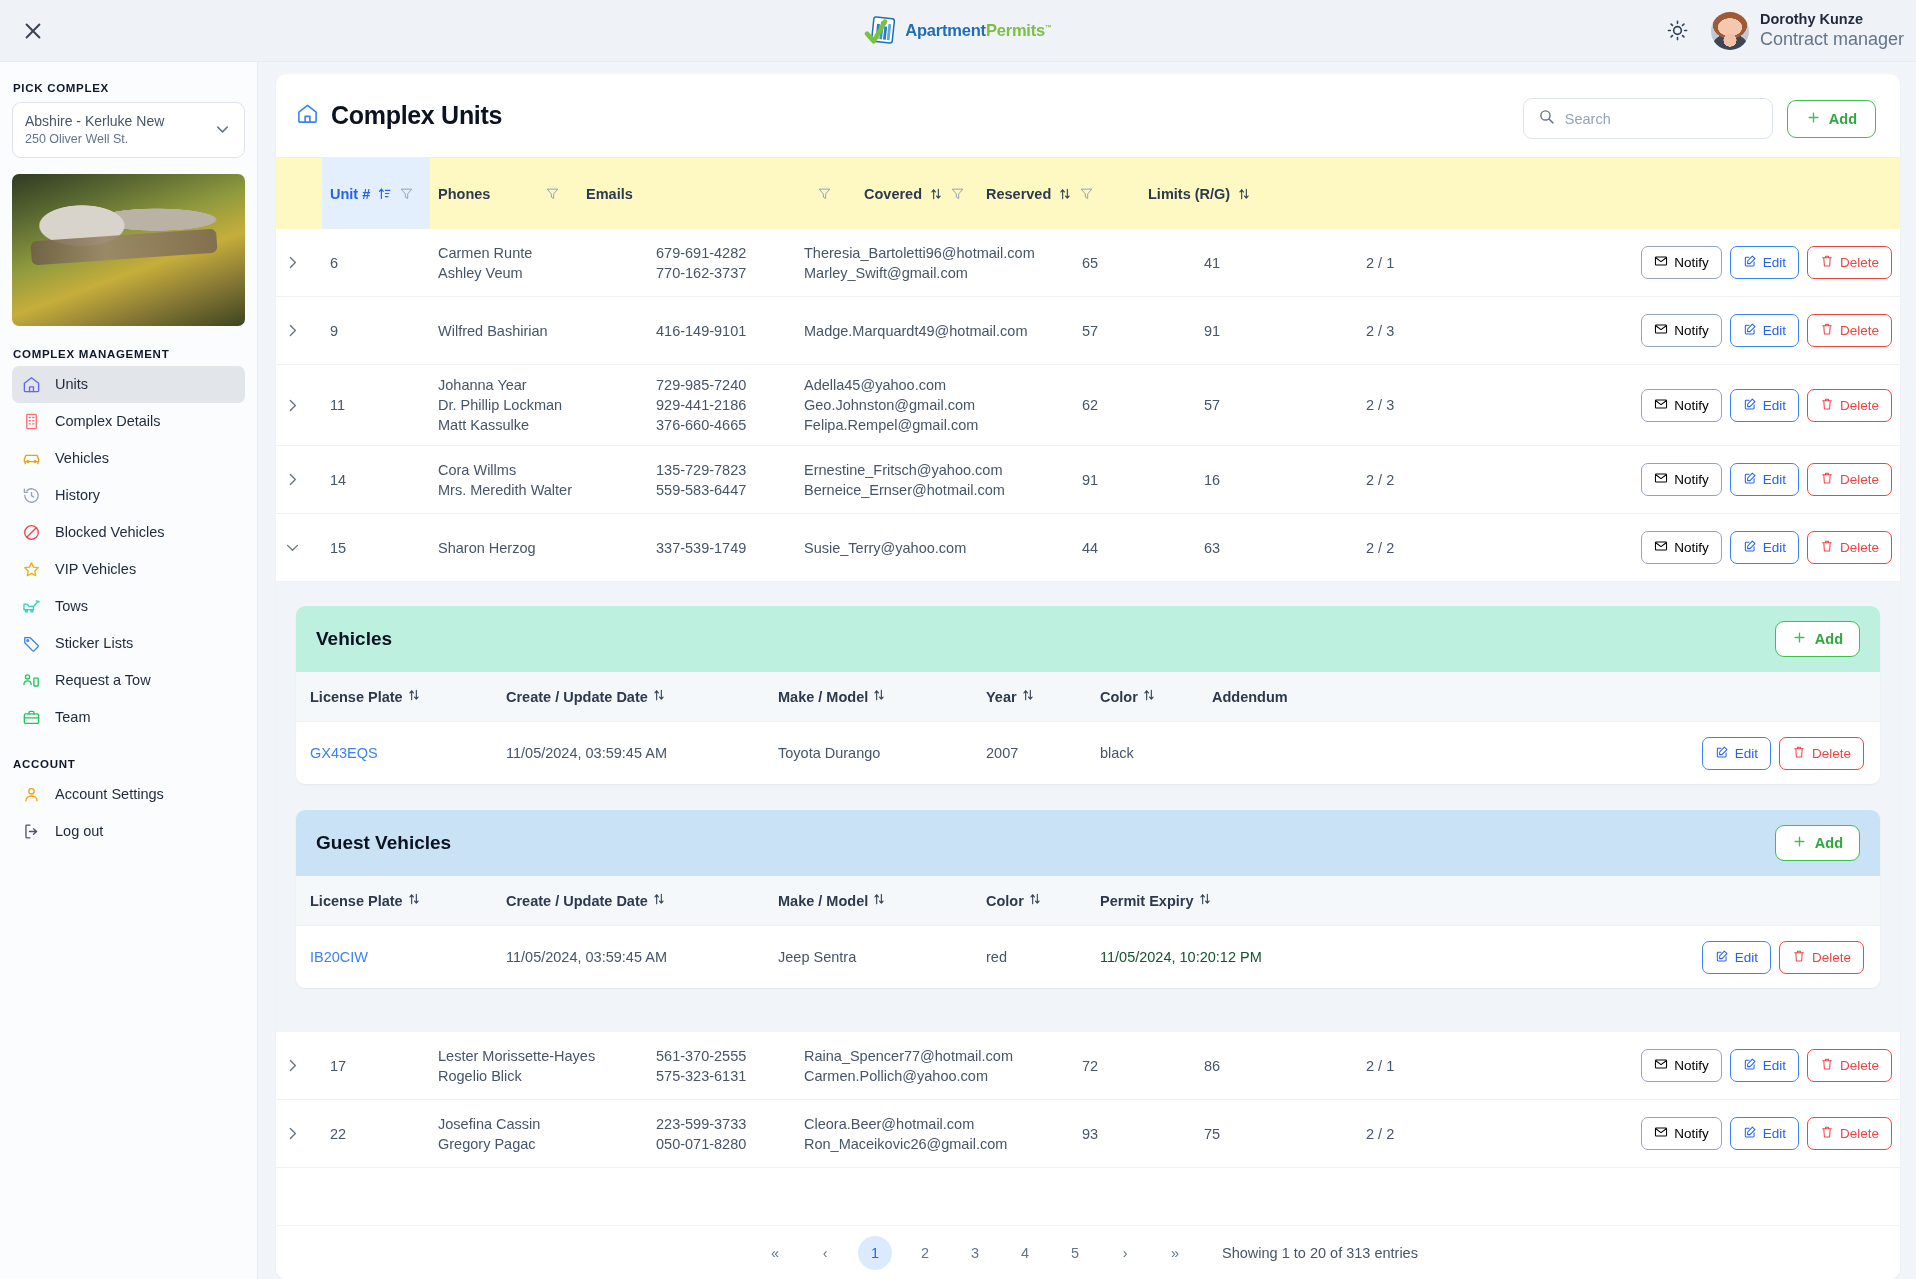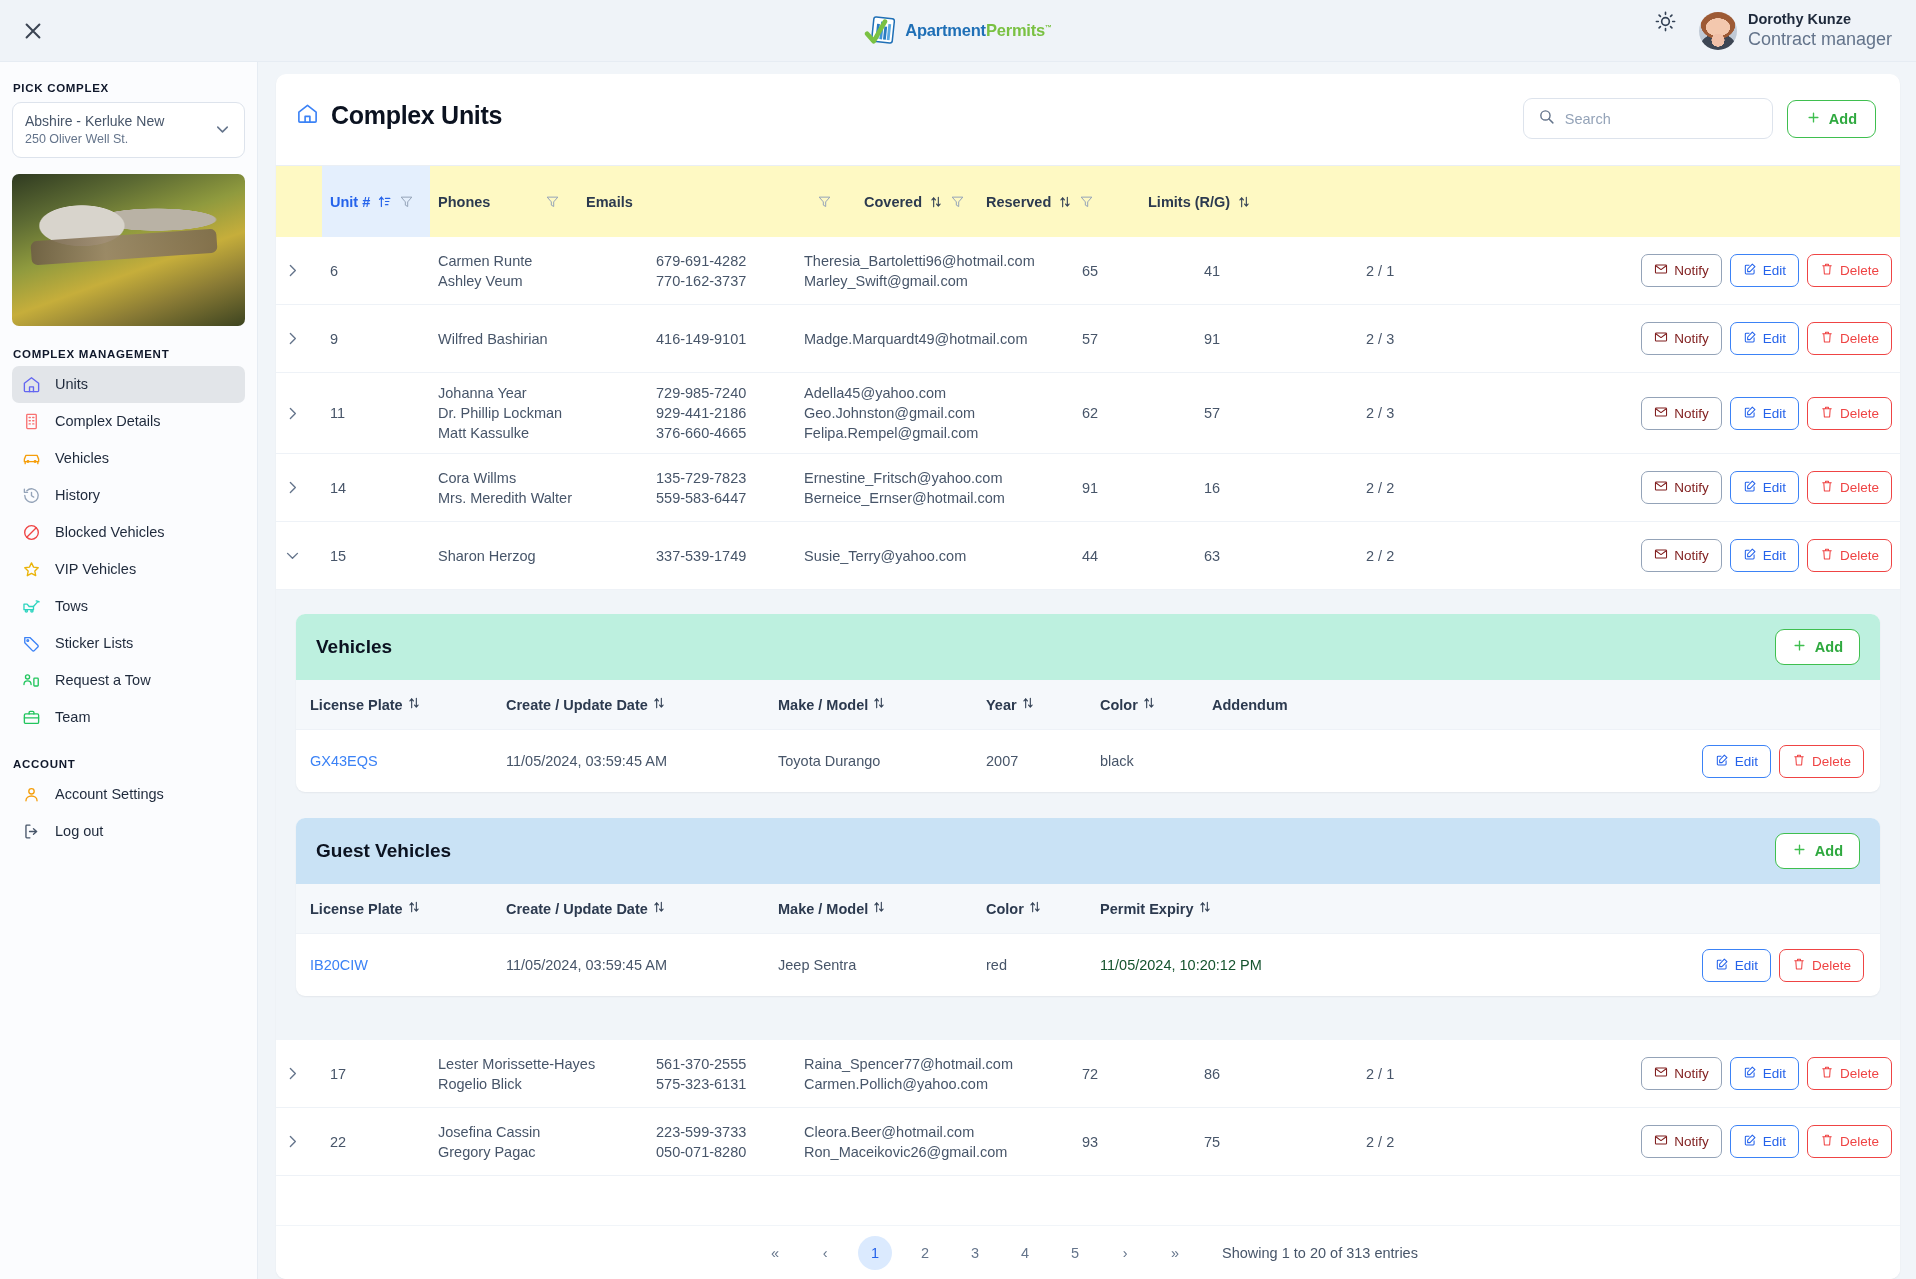--- a/index.html
+++ b/index.html
@@ -28,22 +28,22 @@
   .logo-wrap {
     position: absolute; left: 50%; top: 50%;
     transform: translate(-50%, -50%);
     display: flex; align-items: center; gap: 7px;
   }
   .logo-text { font-size: 16.5px; font-weight: 700; letter-spacing: -0.2px; }
   .logo-text .a { color: #1f6fb6; }
   .logo-text .p { color: #7ac143; }
   .logo-tm { font-size: 7px; vertical-align: super; color: #7ac143; }
   .topbar-right {
-    margin-left: auto; display: flex; align-items: flex-start;
-    gap: 22px; padding-right: 24px;
+    margin-left: auto; display: flex; align-items: center;
+    gap: 22px; padding-right: 12px;
   }
   .theme-toggle { cursor: pointer; display: flex; align-items: center; color: #334155; }
   .profile { display: flex; align-items: center; gap: 11px; cursor: pointer; }
   .avatar {
     width: 38px; height: 38px; border-radius: 50%;
     background:
       radial-gradient(circle at 50% 74%, #f0c0a8 0 19%, transparent 19.5%),
       radial-gradient(ellipse 54% 40% at 50% 40%, #f3c8ae 0 58%, transparent 60%),
       radial-gradient(ellipse 62% 52% at 50% 33%, #9d5a35 0 72%, transparent 74%),
       radial-gradient(ellipse 70% 62% at 50% 100%, #3d4654 0 70%, transparent 72%),
@@ -109,21 +109,21 @@
     display: flex; flex-direction: column;
   }
   .card {
     background: #fff; border-radius: 10px; flex: 1;
     display: flex; flex-direction: column; min-height: 0;
     box-shadow: 0 1px 2px rgba(15,23,42,.05);
     overflow: hidden;
   }
   .card-head {
     display: flex; align-items: center;
-    padding: 18px 24px 26px 20px; gap: 0;
+    padding: 18px 24px 18px 20px; gap: 0;
   }
   .page-title-wrap { display: flex; align-items: center; gap: 12px; }
   .page-title { font-size: 25px; font-weight: 700; color: #0b1220; letter-spacing: -0.3px; }
   .head-right { margin-left: auto; display: flex; align-items: center; gap: 14px; margin-top: 6px; }
   .search-box {
     display: flex; align-items: center; gap: 10px;
     border: 1px solid #dde3ec; border-radius: 9px;
     padding: 9px 14px; width: 250px; background: #fff;
   }
   .search-box input {
@@ -168,21 +168,21 @@
   .chev-btn { cursor: pointer; color: #64748b; display: flex; align-items: center; }
   .multi div { white-space: nowrap; }
 
   .act-group { display: flex; gap: 8px; }
   .mini-btn {
     display: inline-flex; align-items: center; gap: 6px;
     border-radius: 7px; padding: 7px 12px; font-size: 13.5px;
     background: #fff; cursor: pointer; font-family: inherit; font-weight: 400;
     white-space: nowrap;
   }
-  .b-notify { border: 1px solid #94a3b8; color: #7f1d1d; }
+  .b-notify { border: 1px solid #94a3b8; color: #000000; }
   .b-edit   { border: 1px solid #3b82f6; color: #2563eb; }
   .b-del    { border: 1px solid #ef4444; color: #ef4444; }
 
   
   .detail { background: #f1f5f9; padding: 24px 20px 18px 20px; }
   .sub-card {
     background: #fff; border-radius: 9px; overflow: hidden;
     box-shadow: 0 1px 2px rgba(15,23,42,.06);
     margin-bottom: 26px;
   }

